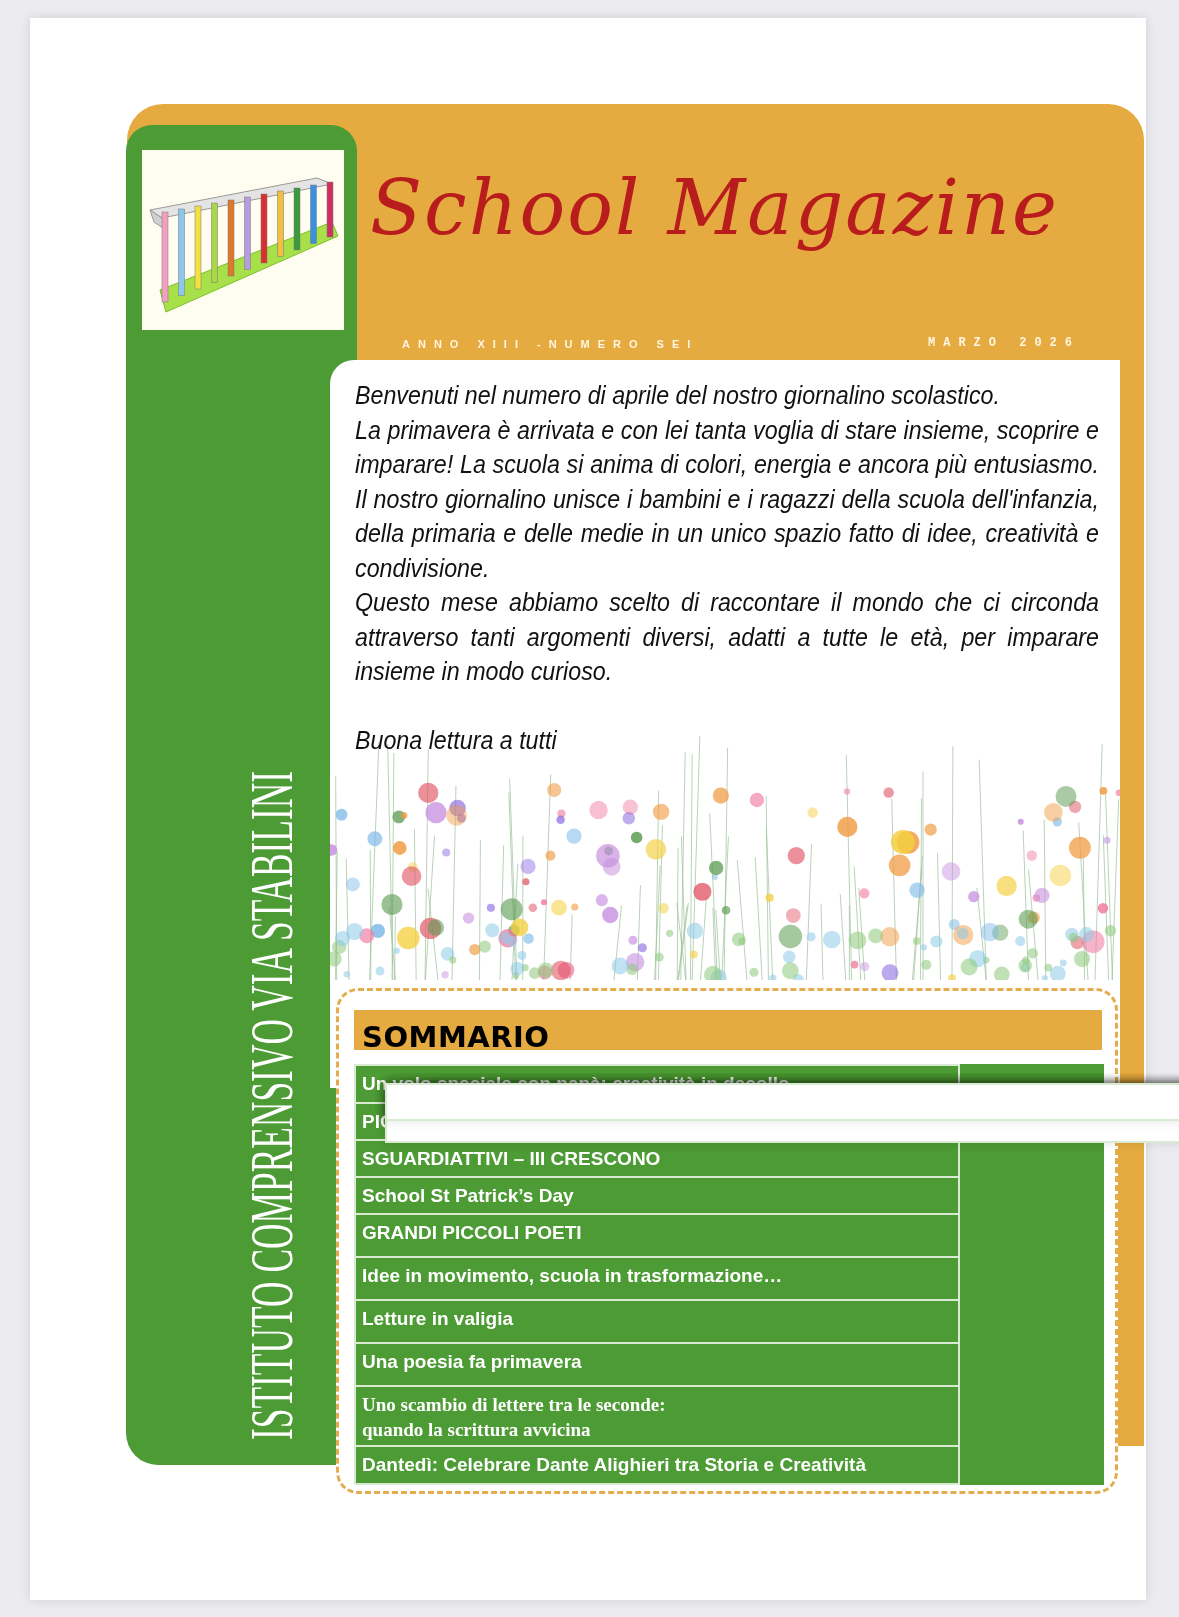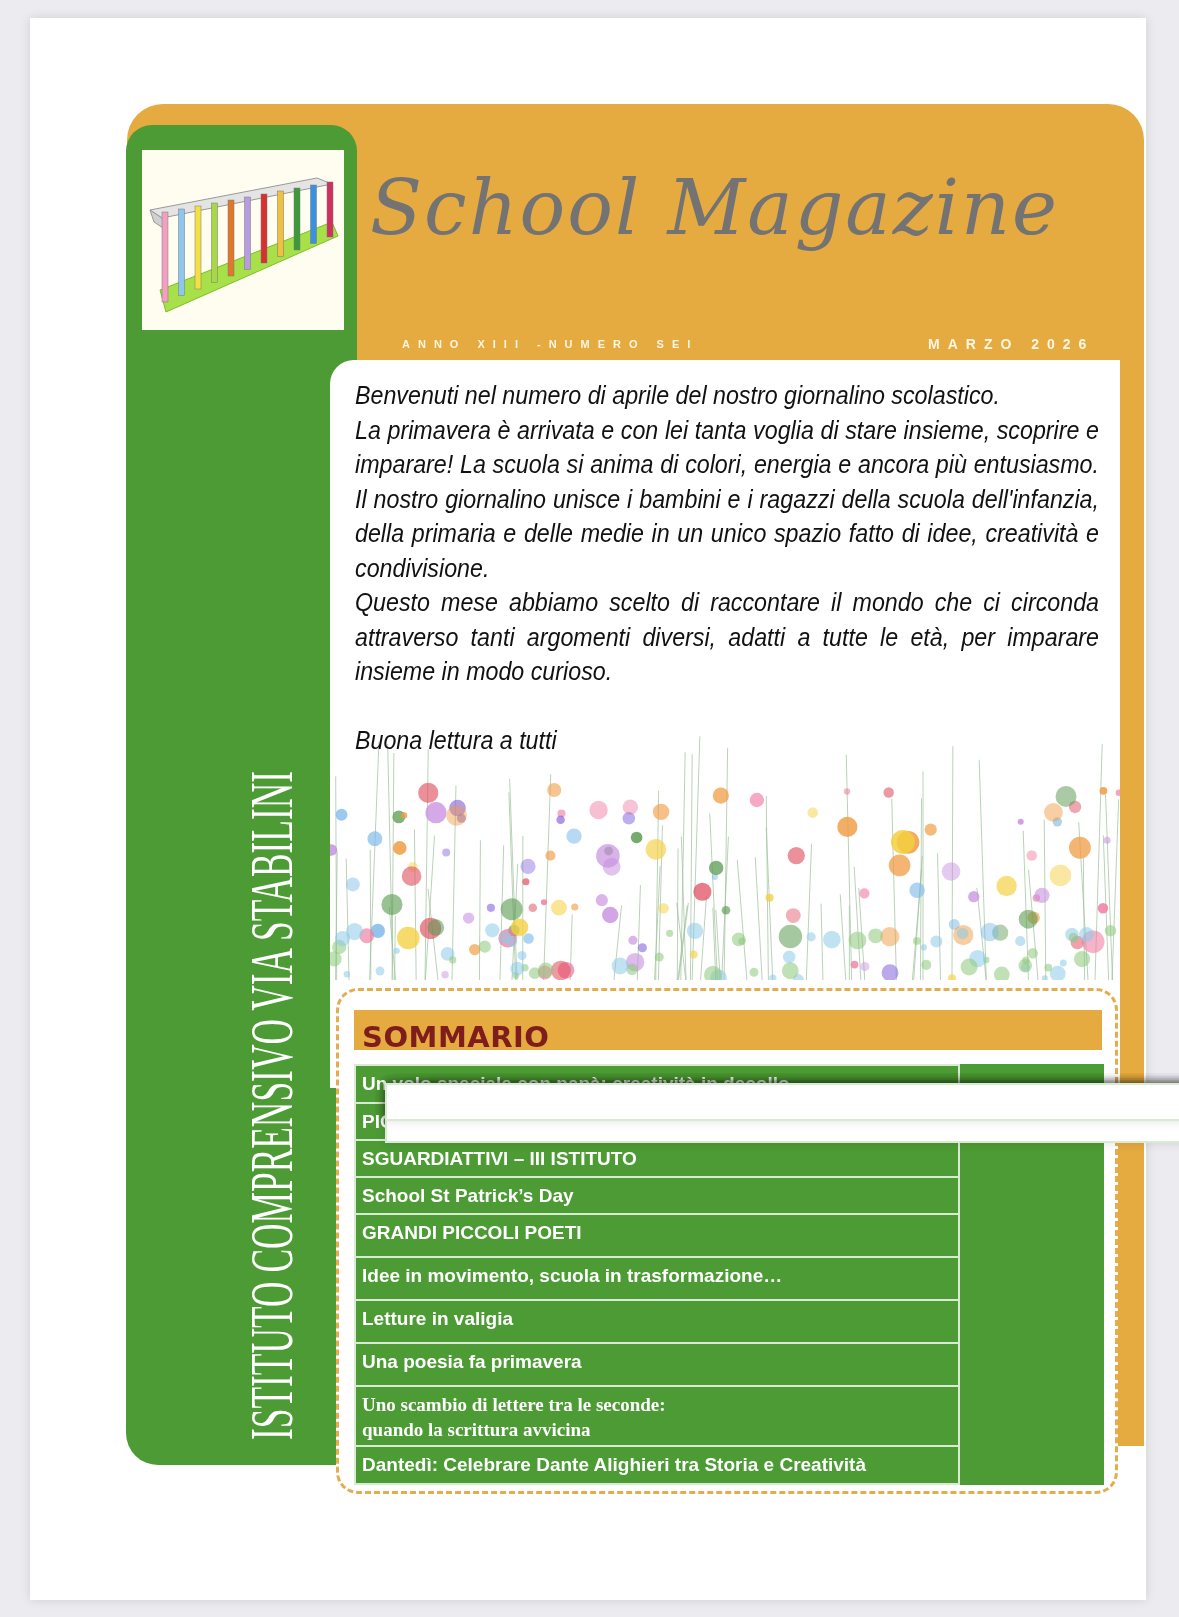--- a/index.html
+++ b/index.html
@@ -43,41 +43,42 @@
     color: #ffffff;
     font-family: "Liberation Serif", serif;
     font-size: 61px;
     line-height: 1;
     letter-spacing: 0px;
     transform: rotate(-90deg) scaleX(0.58);
     width: 1800px;
   }
   .mag-title {
     position: absolute; left: 370px; top: 162px;
-    color: #737373;
+    color: #b91c1c;
     font-family: "DejaVu Serif", serif;
     font-style: italic;
     font-size: 76px;
     letter-spacing: 2px;
     white-space: nowrap;
     line-height: 1.2;
   }
   .issue-line {
     position: absolute; left: 402px; top: 338px;
     color: #fff6e2;
     font-size: 11px; font-weight: bold;
     letter-spacing: 8px;
     white-space: nowrap;
   }
   .date-line {
     position: absolute; left: 928px; top: 336px;
     color: #fff6e2;
-    font-size: 14px; font-weight: bold;
+    font-size: 12px; font-weight: bold;
     letter-spacing: 8px;
     white-space: nowrap;
+    font-family: Liberation Mono, monospace;
   }
   .intro-panel {
     position: absolute; left: 330px; top: 360px;
     width: 790px; height: 728px;
     background: #ffffff;
     border-top-left-radius: 24px;
     overflow: hidden;
   }
   .flowers { position: absolute; left: 0; top: 370px; width: 790px; height: 250px; }
   .intro-text {
@@ -102,21 +103,21 @@
     box-sizing: border-box;
     background: #ffffff;
   }
   .toc-header {
     position: absolute; left: 354px; top: 1010px;
     width: 748px; height: 40px;
     background: #e5aa40;
   }
   .toc-header span {
     position: absolute; left: 8px; bottom: -4px;
-    color: #7f1d1d; font-weight: bold;
+    color: #000000; font-weight: bold;
     font-family: "DejaVu Sans", sans-serif;
     font-size: 29px;
     letter-spacing: 0.5px;
   }
   table.toc {
     position: absolute; left: 354px; top: 1064px;
     width: 750px;
     border-collapse: collapse;
     background: #4d9b34;
   }
@@ -439,21 +440,21 @@
   <tbody>
     <tr class="r0">
       <td class="title">Un volo speciale con papà: creatività in decollo.</td>
       <td class="page">PAG. 2 , 3</td>
     </tr>
     <tr class="r1">
       <td class="title">PICCOLI SCRITTORI CRESCONO</td>
       <td class="page">PAG. 4 , 5</td>
     </tr>
     <tr class="r2">
-      <td class="title">SGUARDIATTIVI – III ISTITUTO</td>
+      <td class="title">SGUARDIATTIVI – III CRESCONO</td>
       <td class="page">PAG. 6 , 7</td>
     </tr>
     <tr class="r3">
       <td class="title">School St Patrick’s Day</td>
       <td class="page">PAG. 8</td>
     </tr>
     <tr class="r4">
       <td class="title">GRANDI PICCOLI POETI</td>
       <td class="page">PAG. 9 , 10,</td>
     </tr>

